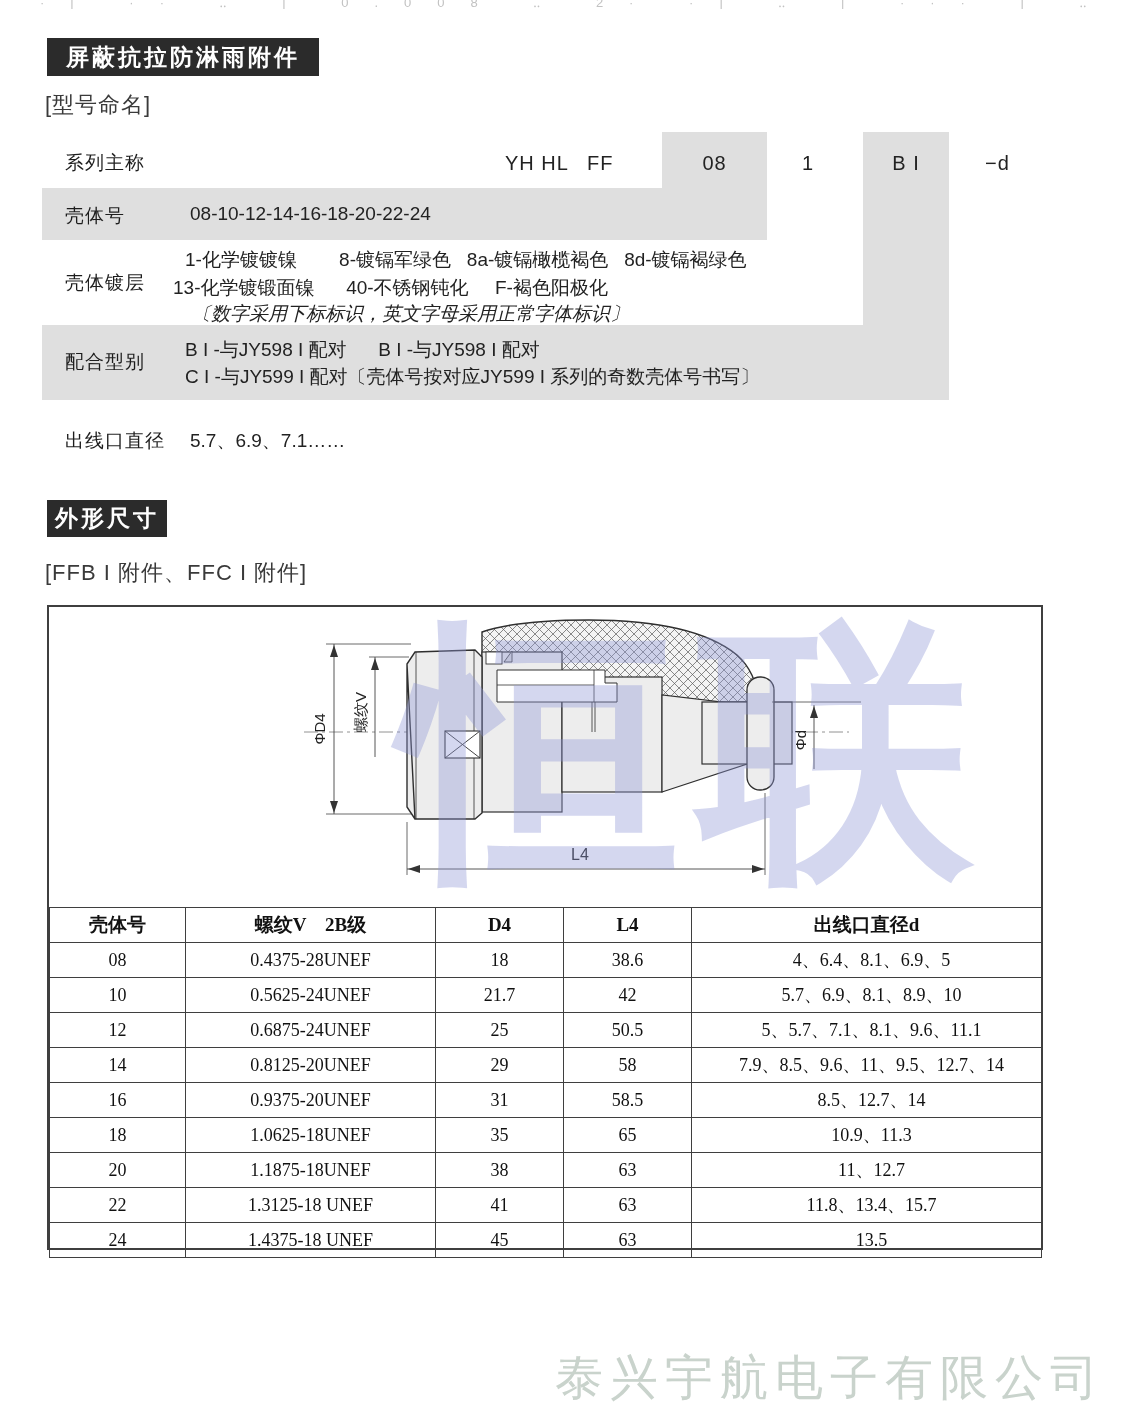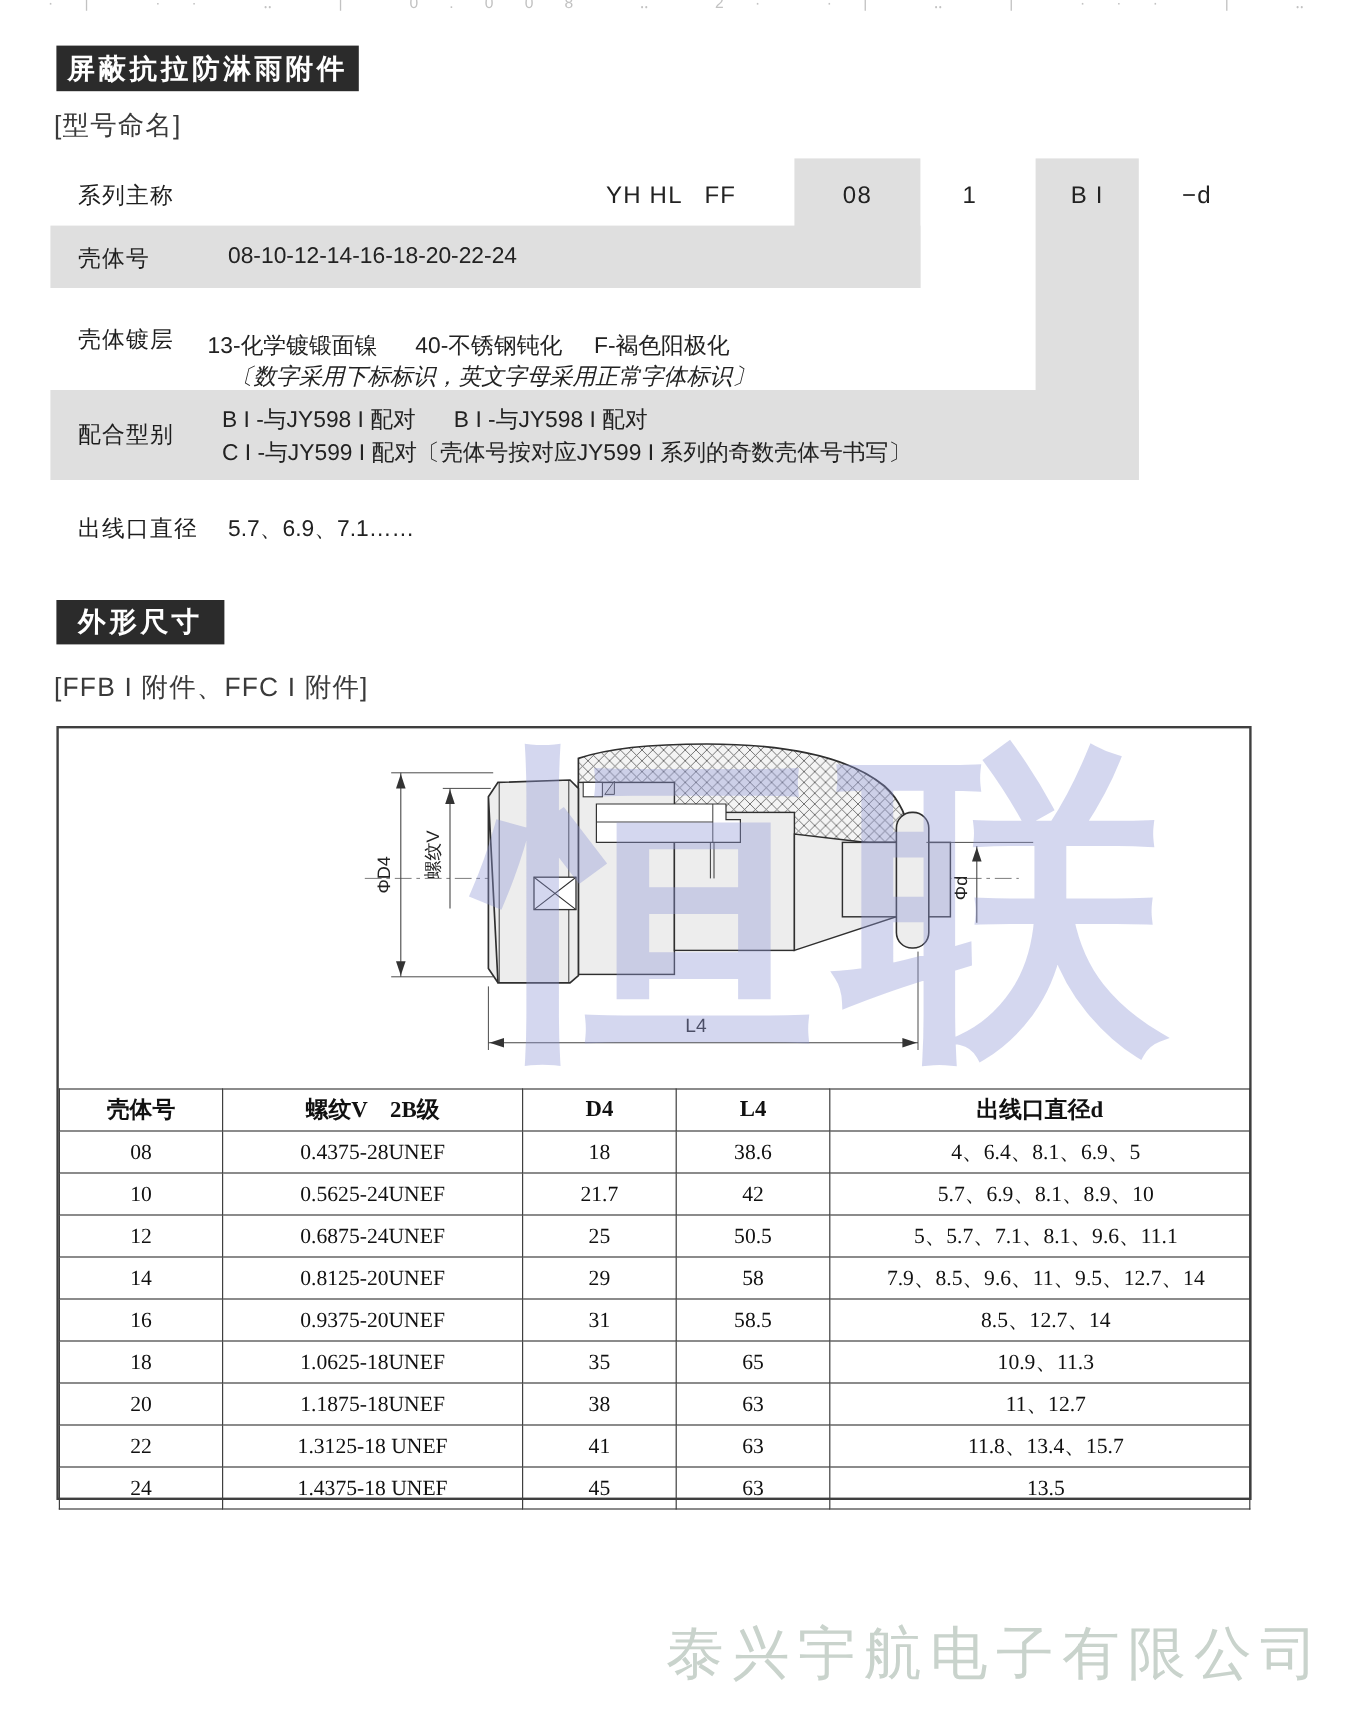--- a/index.html
+++ b/index.html
@@ -30,21 +30,21 @@
 </style>
 </head>
 <body>
 
 <div id="page">
 
   <div class="abs cutrow">
     <span>·| ·· ‥ | 0.008 ‥ 2· ·| ‥ | ··· | ‥·</span>
   </div>
 
-  <div class="abs blackbar" style="left:47px;top:38px;width:252px;height:38px;">
+  <div class="abs blackbar" style="left:47px;top:38px;width:272px;height:38px;">
     <span>屏蔽抗拉防淋雨附件</span>
   </div>
   <div class="abs bracket-title" style="left:45px;top:90px;">
     <span>[型号命名]</span>
   </div>
 
   <div class="abs" style="left:0;top:0;width:1121px;height:470px;">
     <div class="abs grayband" style="left:662px;top:132px;width:105px;height:108px;"></div>
     <div class="abs grayband" style="left:863px;top:132px;width:86px;height:268px;"></div>
     <div class="abs grayband" style="left:42px;top:188px;width:725px;height:52px;"></div>
@@ -55,32 +55,33 @@
     <div class="abs code" style="left:587px;top:152px;">FF</div>
     <div class="abs code ctr" style="left:662px;top:152px;width:105px;">08</div>
     <div class="abs code" style="left:802px;top:152px;">1</div>
     <div class="abs code ctr" style="left:863px;top:152px;width:86px;">B I</div>
     <div class="abs code" style="left:985px;top:152px;">−d</div>
 
     <div class="abs lbl" style="left:65px;top:203px;">壳体号</div>
     <div class="abs val" style="left:190px;top:203px;">08-10-12-14-16-18-20-22-24</div>
 
     <div class="abs lbl" style="left:65px;top:270px;">壳体镀层</div>
+    <div class="abs val" style="left:185px;top:247px;white-space:pre;">1-化学镀镀镍        8-镀镉军绿色   8a-镀镉橄榄褐色   8d-镀镉褐绿色</div>
     <div class="abs val" style="left:173px;top:275px;white-space:pre;">13-化学镀锻面镍      40-不锈钢钝化     F-褐色阳极化</div>
     <div class="abs val" style="left:192px;top:301px;white-space:pre;font-style:italic;">〔数字采用下标标识，英文字母采用正常字体标识〕</div>
 
     <div class="abs lbl" style="left:65px;top:349px;">配合型别</div>
     <div class="abs val" style="left:185px;top:337px;white-space:pre;">B I -与JY598 I 配对      B I -与JY598 I 配对</div>
     <div class="abs val" style="left:185px;top:364px;white-space:pre;">C I -与JY599 I 配对〔壳体号按对应JY599 I 系列的奇数壳体号书写〕</div>
 
     <div class="abs lbl" style="left:65px;top:428px;">出线口直径</div>
     <div class="abs val" style="left:190px;top:428px;">5.7、6.9、7.1……</div>
   </div>
 
-  <div class="abs blackbar" style="left:47px;top:500px;width:140px;height:37px;">
+  <div class="abs blackbar" style="left:47px;top:500px;width:120px;height:37px;">
     <span>外形尺寸</span>
   </div>
   <div class="abs bracket-title" style="left:45px;top:558px;">
     <span>[FFB I 附件、FFC I 附件]</span>
   </div>
 
   <div class="abs bigbox">
 
     <div class="abs drawwrap">
       <svg width="992" height="300" viewBox="0 0 992 300">

